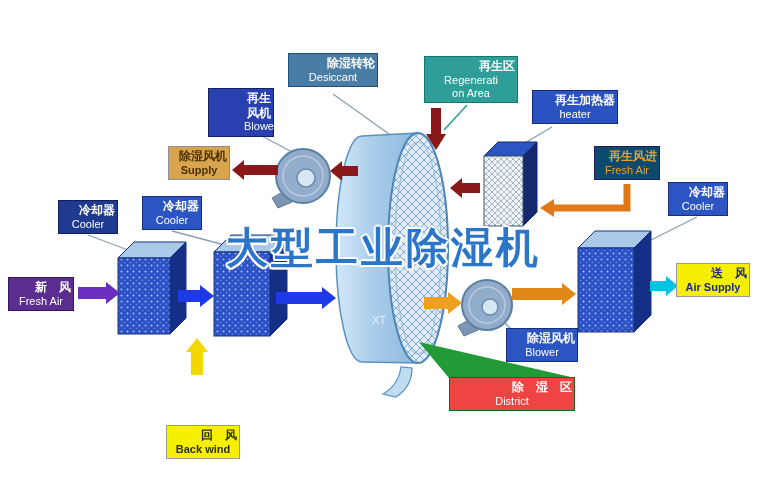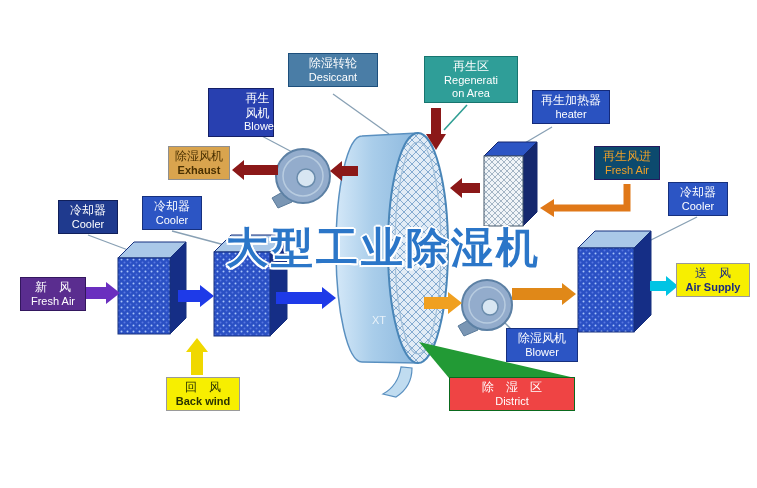--- a/index.html
+++ b/index.html
@@ -17,36 +17,36 @@
     font-size:42px; font-weight:bold; letter-spacing:3px; white-space:nowrap;
     color:#2b76c8;
     text-shadow: 2px 0 0 #fff,-2px 0 0 #fff,0 2px 0 #fff,0 -2px 0 #fff,
                  1.5px 1.5px 0 #fff,-1.5px -1.5px 0 #fff,1.5px -1.5px 0 #fff,-1.5px 1.5px 0 #fff;
   }
 
   .lbl {
     position:absolute; z-index:10; text-align:center;
     border:1px solid #555; padding:2px 2px; line-height:1.22;
   }
-  .lbl .zh { display:block; font-size:12px; font-weight:normal; }
+  .lbl .zh { display:block; font-size:12px; font-weight:bold;text-align:right; }
   .lbl .en { display:block; font-size:11px; }
 
   .c-desiccant   { background:#4a7da6; border-color:#1d4f7c; color:#fff; }
   .c-regen-area  { background:#2f9e98; border-color:#17756f; color:#fff; }
   .c-regen-blower{ background:#2840b0; border-color:#141f66; color:#fff; }
   .c-heater      { background:#2a52c0; border-color:#142a7a; color:#fff; }
   .c-exhaust     { background:#d9a44e; border-color:#8f8f8f; color:#4a3000; }
   .c-exhaust .en { font-weight:bold; }
   .c-regen-fresh { background:#0c4a6e; border-color:#241a5e; color:#f0a028; }
   .c-cooler-navy { background:#1f3a8e; border-color:#101f5a; color:#fff; }
   .c-cooler-blue { background:#2c55c4; border-color:#16307e; color:#fff; }
   .c-fresh-air   { background:#5a2d8f; border-color:#33175e; color:#fff; }
   .c-yellow      { background:#f7ef00; border-color:#9a9a9a; color:#1a2a80; }
   .c-yellow .en  { font-weight:bold; }
-  .c-backwind    { background:#f7ef00; border-color:#9a9a9a; color:#2a3300; }
+  .c-backwind    { background:#f7ef00; border-color:#9a9a9a; color:#2a3300;margin-top:48px; }
   .c-backwind .en{ font-weight:bold; }
   .c-green       { background:#ef4444; border-color:#0a6a1e; color:#fff; }
 </style>
 </head>
 <body>
 
 <svg class="stage" width="757" height="488" viewBox="0 0 757 488">
   <defs>
     <pattern id="dots" width="6" height="6" patternUnits="userSpaceOnUse">
       <rect width="6" height="6" fill="#2a50c4"></rect>
@@ -158,28 +158,28 @@
   <span class="zh">再生区</span>
   <span class="en">Regenerati</span>
   <span class="en">on Area</span>
 </div>
 
 <div class="lbl c-regen-blower" style="left:208px;top:88px;width:66px;padding-left:35px;">
   <span class="zh">再生风机</span>
   <span class="en">Blower</span>
 </div>
 
-<div class="lbl c-heater" style="left:532px;top:90px;width:78px;">
+<div class="lbl c-heater" style="left:532px;top:90px;width:86px;">
   <span class="zh">再生加热器</span>
   <span class="en">heater</span>
 </div>
 
 <div class="lbl c-exhaust" style="left:168px;top:146px;width:62px;">
   <span class="zh">除湿风机</span>
-  <span class="en">Exhaust</span>
+  <span class="en">Supply</span>
 </div>
 
 <div class="lbl c-regen-fresh" style="left:594px;top:146px;width:66px;">
   <span class="zh">再生风进</span>
   <span class="en">Fresh Air</span>
 </div>
 
 <div class="lbl c-cooler-navy" style="left:58px;top:200px;width:60px;">
   <span class="zh">冷却器</span>
   <span class="en">Cooler</span>
@@ -188,21 +188,21 @@
 <div class="lbl c-cooler-blue" style="left:142px;top:196px;width:60px;">
   <span class="zh">冷却器</span>
   <span class="en">Cooler</span>
 </div>
 
 <div class="lbl c-cooler-blue" style="left:668px;top:182px;width:60px;">
   <span class="zh">冷却器</span>
   <span class="en">Cooler</span>
 </div>
 
-<div class="lbl c-fresh-air" style="left:20px;top:277px;width:66px;">
+<div class="lbl c-fresh-air" style="left:8px;top:277px;width:66px;">
   <span class="zh">新　风</span>
   <span class="en">Fresh Air</span>
 </div>
 
 <div class="lbl c-yellow" style="left:676px;top:263px;width:74px;">
   <span class="zh">送　风</span>
   <span class="en">Air Supply</span>
 </div>
 
 <div class="lbl c-backwind" style="left:166px;top:377px;width:74px;">

